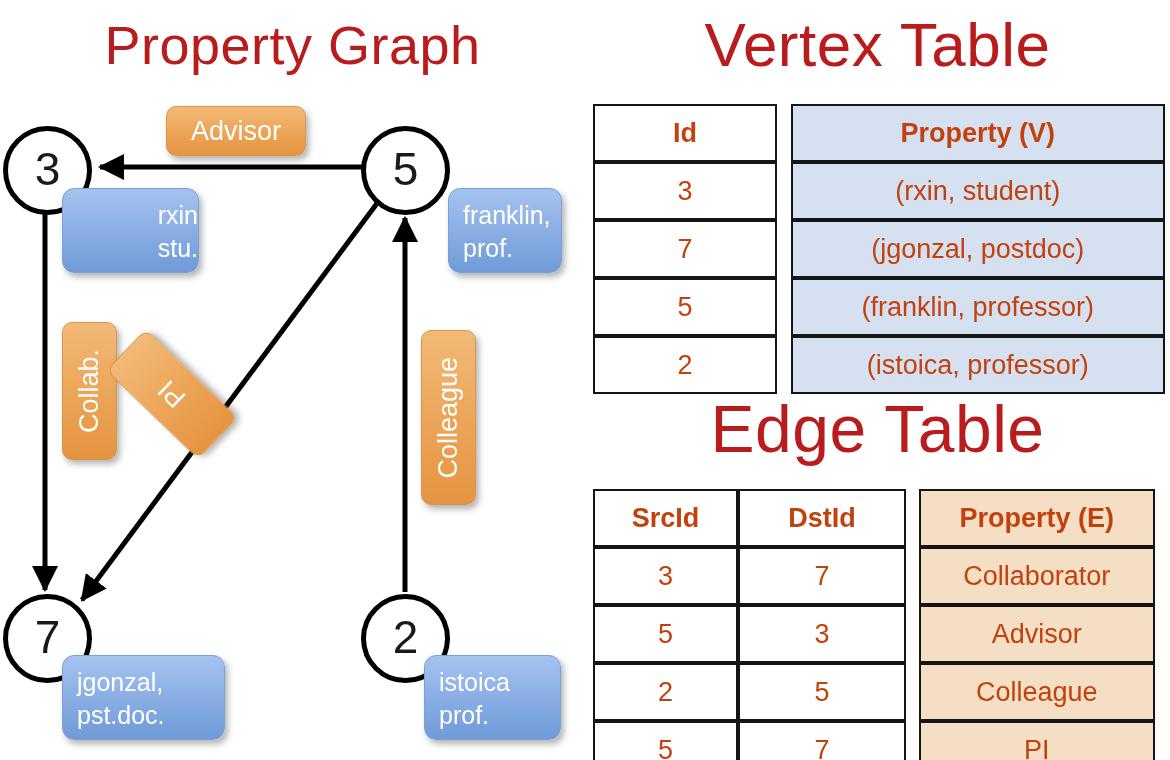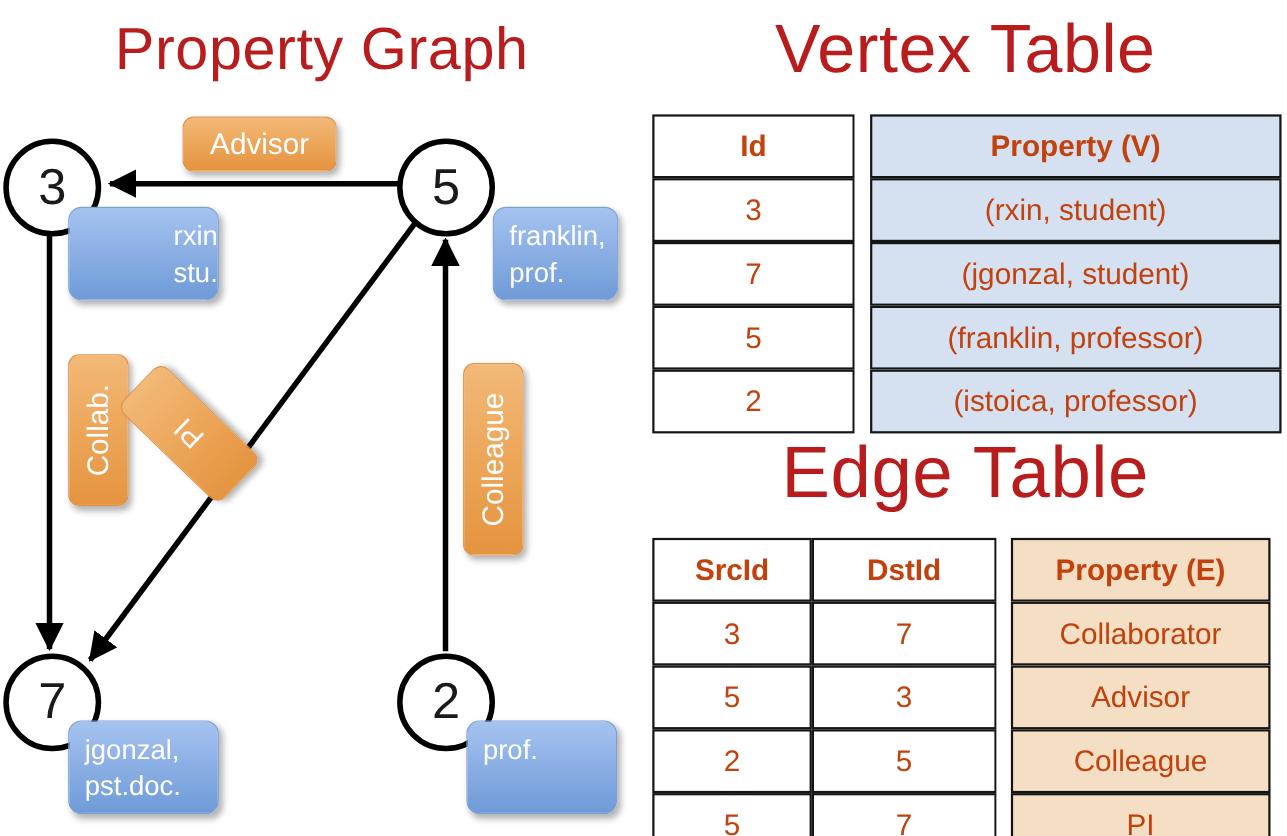--- a/index.html
+++ b/index.html
@@ -119,26 +119,27 @@
   <div class="vbox" style="left:62px;top:188px;width:137px;height:85px;text-align:right;">
     <div>rxin</div>
     <div>stu.</div>
   </div>
 
   <div class="vbox" style="left:448px;top:188px;width:114px;height:85px;">
     <div>franklin,</div>
     <div>prof.</div>
   </div>
 
-  <div class="vbox" style="left:62px;top:655px;width:137px;height:85px;">
+  <div class="vbox" style="left:62px;top:655px;width:163px;height:85px;">
     <div>jgonzal,</div>
     <div>pst.doc.</div>
   </div>
 
   <div class="vbox" style="left:424px;top:655px;width:137px;height:85px;">
+    <div>istoica</div>
     <div>prof.</div>
   </div>
 
   <div class="elabel" style="left:166px;top:106px;width:140px;height:50px;">
     <span>Advisor</span>
   </div>
 
   <div class="elabel" style="left:62px;top:322px;width:55px;height:138px;">
     <span class="vtext">Collab.</span>
   </div>
@@ -160,21 +161,21 @@
       <td class="c-prop hd v-prop">Property (V)</td>
     </tr>
     <tr>
       <td class="c-id">3</td>
       <td class="sep"></td>
       <td class="c-prop v-prop">(rxin, student)</td>
     </tr>
     <tr>
       <td class="c-id">7</td>
       <td class="sep"></td>
-      <td class="c-prop v-prop">(jgonzal, student)</td>
+      <td class="c-prop v-prop">(jgonzal, postdoc)</td>
     </tr>
     <tr>
       <td class="c-id">5</td>
       <td class="sep"></td>
       <td class="c-prop v-prop">(franklin, professor)</td>
     </tr>
     <tr>
       <td class="c-id">2</td>
       <td class="sep"></td>
       <td class="c-prop v-prop">(istoica, professor)</td>

